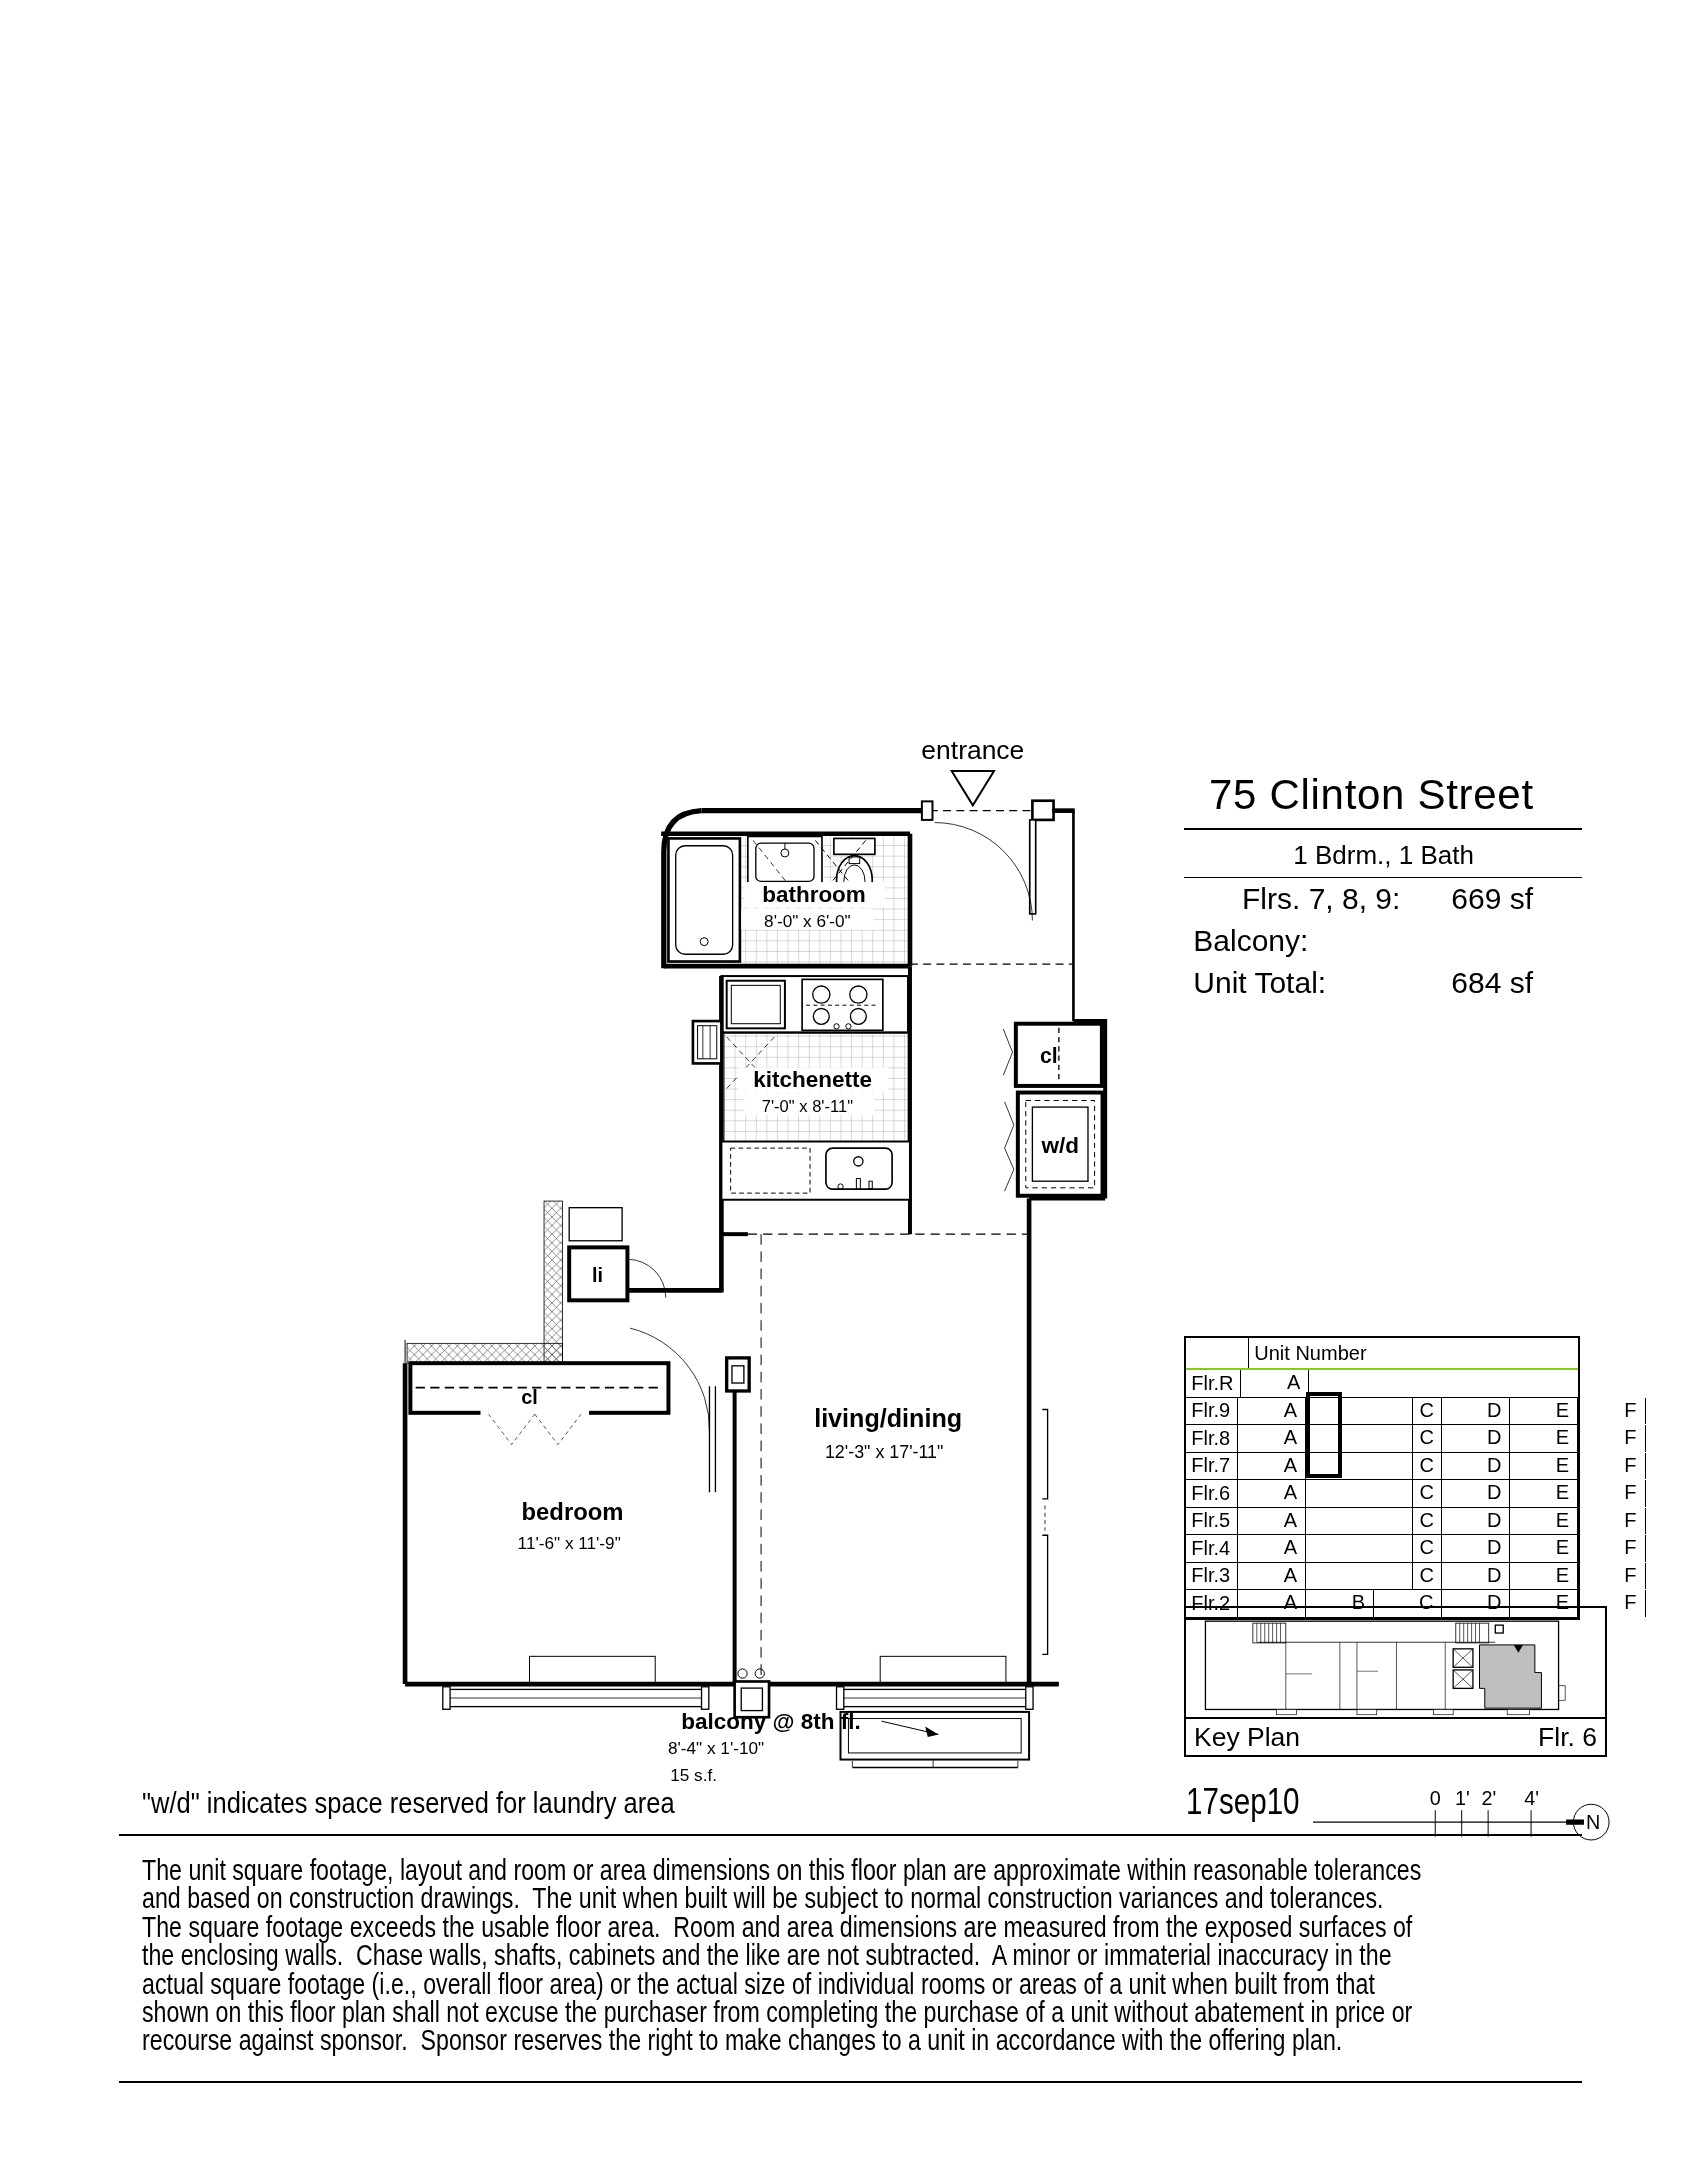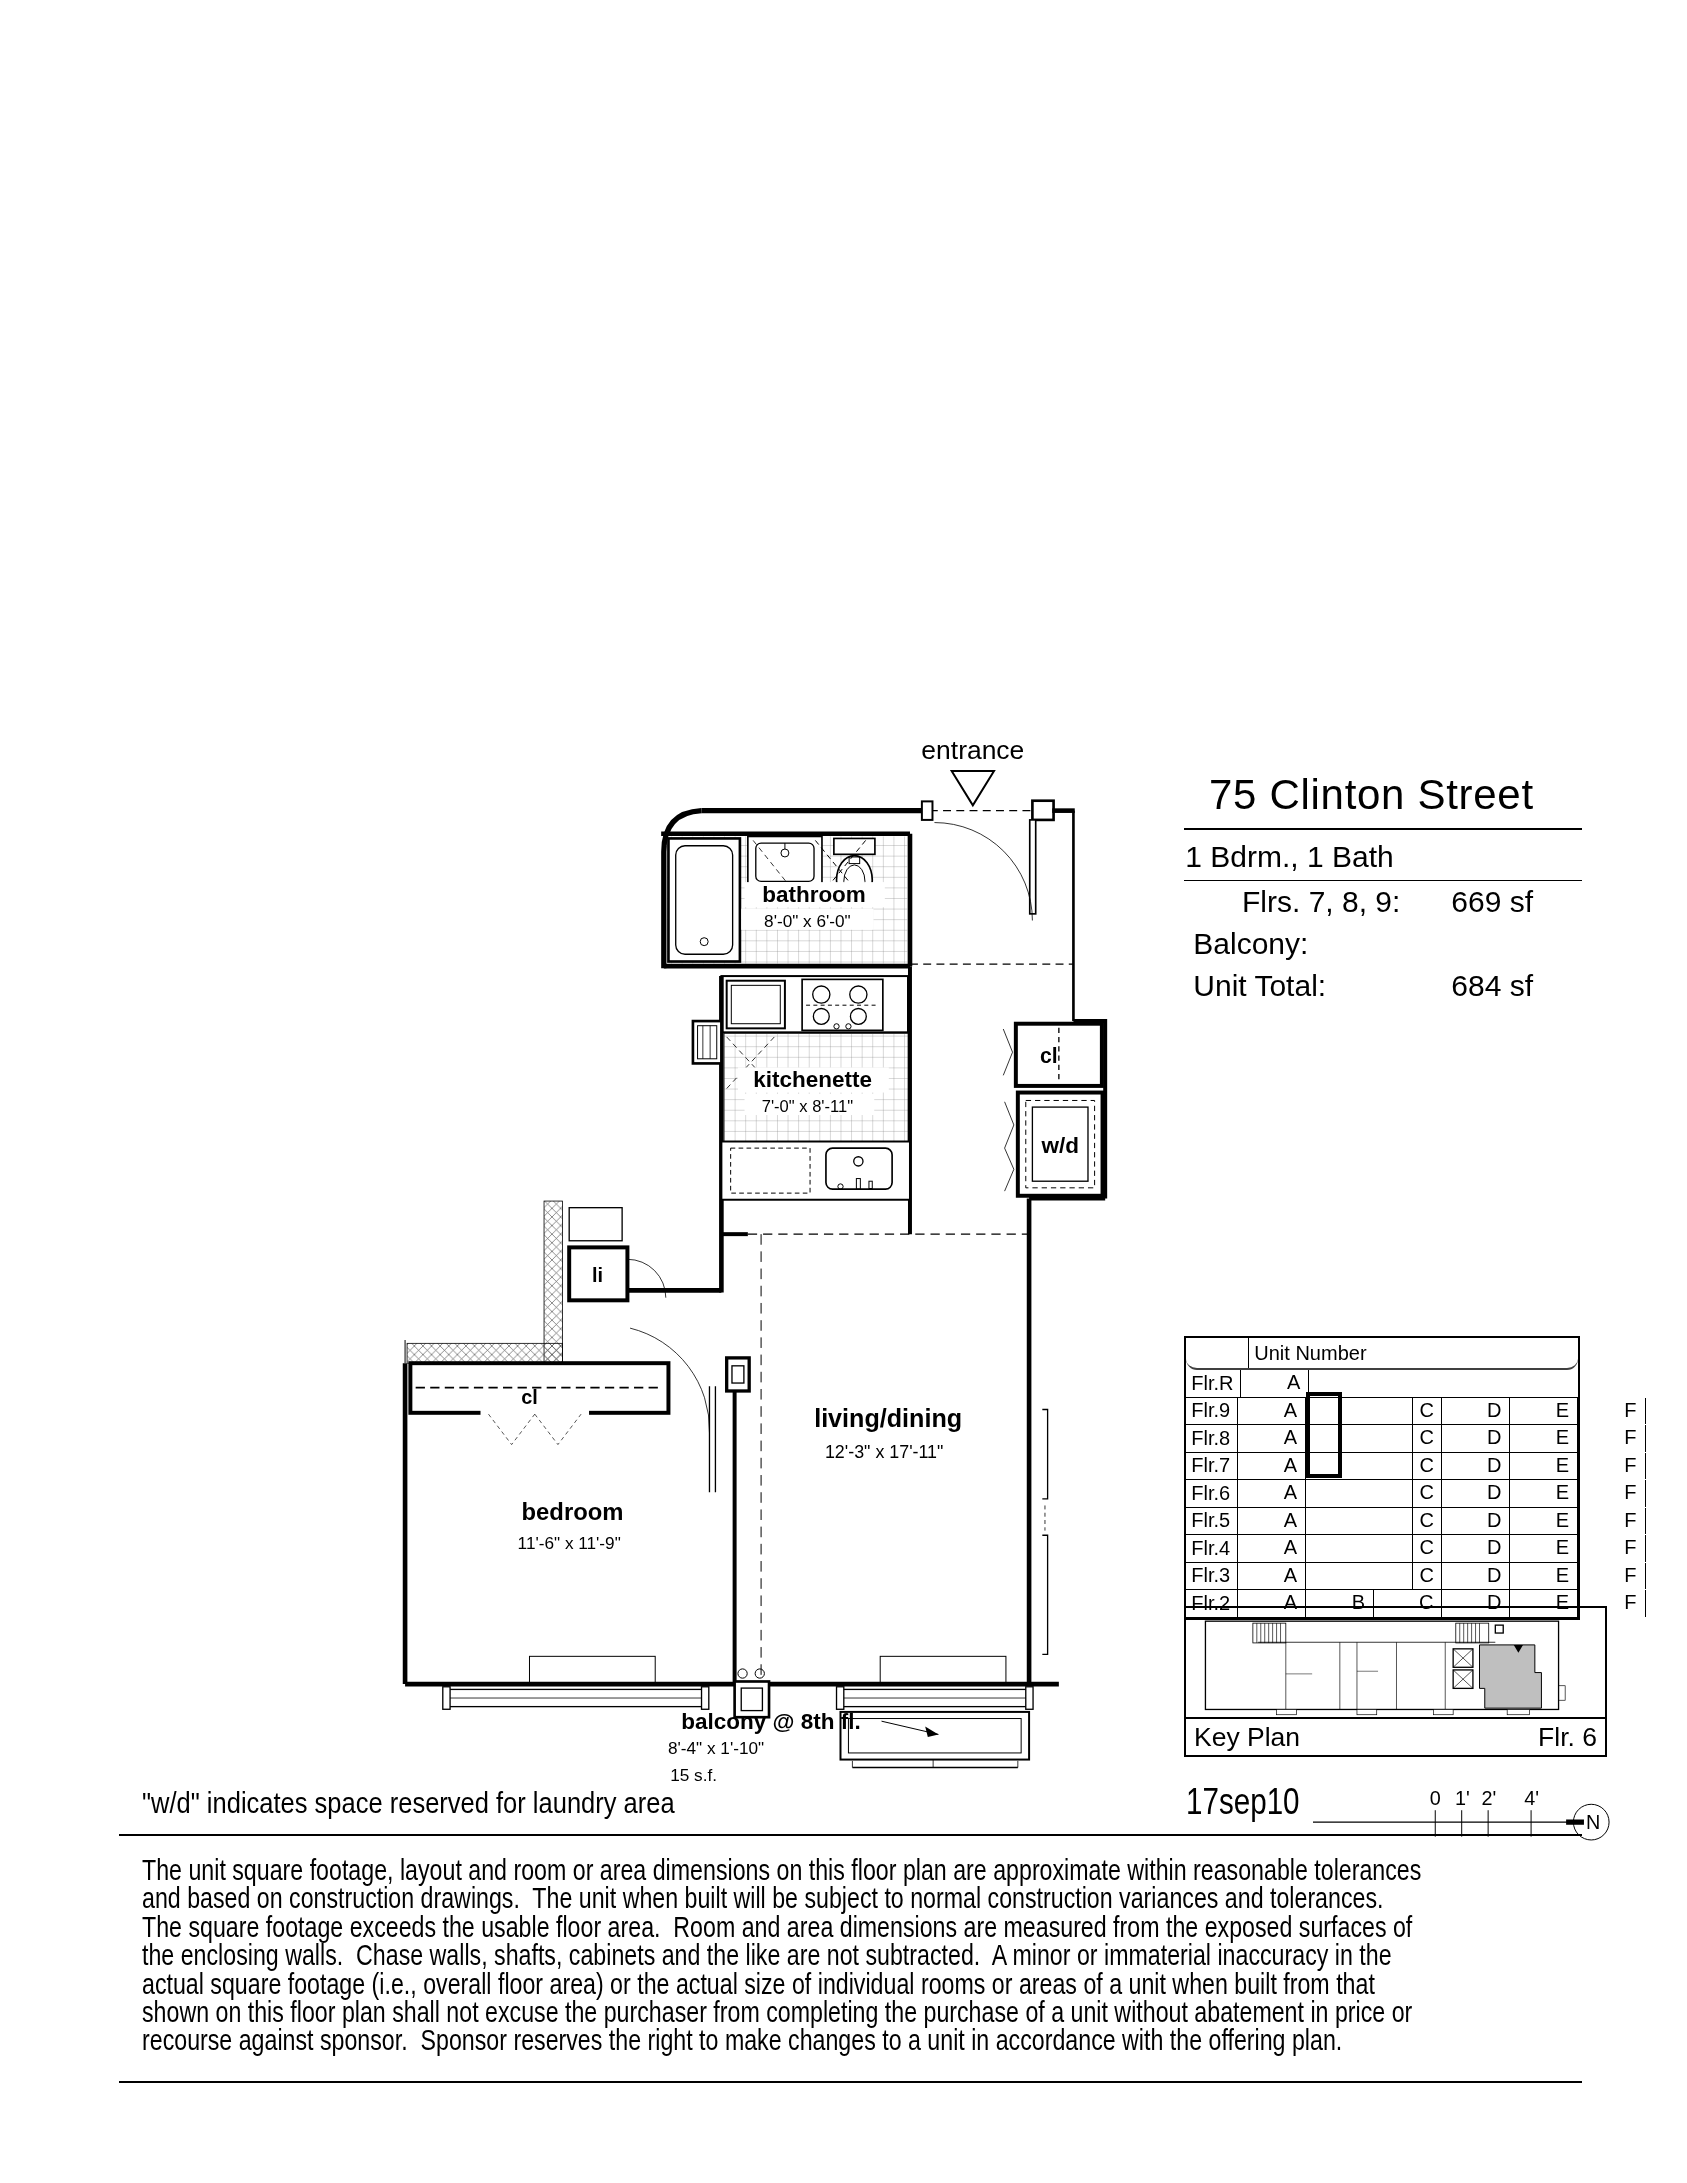--- a/index.html
+++ b/index.html
@@ -5,29 +5,29 @@
   html,body{margin:0;padding:0;background:#ffffff;}
   body{width:1687px;height:2183px;position:relative;font-family:"Liberation Sans",sans-serif;color:#000;}
   .abs{position:absolute;}
   .narrow{transform:scaleX(.8);transform-origin:left top;white-space:nowrap;}
   .narrow85{transform:scaleX(.85);transform-origin:left top;white-space:nowrap;}
 
   
   #title-block{left:1184px;top:771px;width:398px;}
   #bldg-title{font-size:42px;font-weight:normal;margin:0;padding:0 0 9.3px 25px;border-bottom:2px solid #000;letter-spacing:0.7px;}
   #units-line{font-size:33px;margin-top:58px;padding-left:1.3px;}
-  #layout-line{font-size:30px;margin-top:9.3px;padding:0 0 6.6px 1.3px;border-bottom:1.3px solid #000;}
+  #layout-line{font-size:26px;margin-top:9.3px;padding:0 0 6.6px 1.3px;border-bottom:1.3px solid #000;text-align:center;}
   .arow{position:relative;font-size:30px;height:42px;line-height:42px;padding-left:9.3px;}
   .arow.indent{padding-left:58px;}
   .aval{position:absolute;right:49px;top:0;}
 
   
   #unit-table{left:1184px;top:1336px;}
   #unit-grid{position:relative;border:2px solid #000;width:392px;background:#fff;}
-  .thead{display:flex;height:30px;border-bottom:2px solid #404040;border-radius:11px;}
+  .thead{display:flex;height:30px;border-bottom:2px solid #84cc16;}
   .trow{display:flex;height:26.5px;border-bottom:1.3px solid #000;gap:38px;}
   .trow:last-child{border-bottom:none;}
   .flabel{width:63px;border-right:1.3px solid #000;display:flex;justify-content:space-between;align-items:center;padding:0 6.6px 0 5.3px;font-size:20px;box-sizing:border-box;}
   .hlabel{flex:1;display:flex;align-items:center;padding-left:5.3px;font-size:20px;}
   .tcell{width:30px;text-align:center;font-size:20px;line-height:25px;box-sizing:border-box;flex:0 0 30px;}
   .tcell.on{border-right:1.3px solid #000;}
   .tcell.bl{border-left:1.3px solid #000;}
   #c-highlight{position:absolute;left:120px;top:54px;width:36px;height:86px;border:4px solid #000;box-sizing:border-box;pointer-events:none;}
 
   

